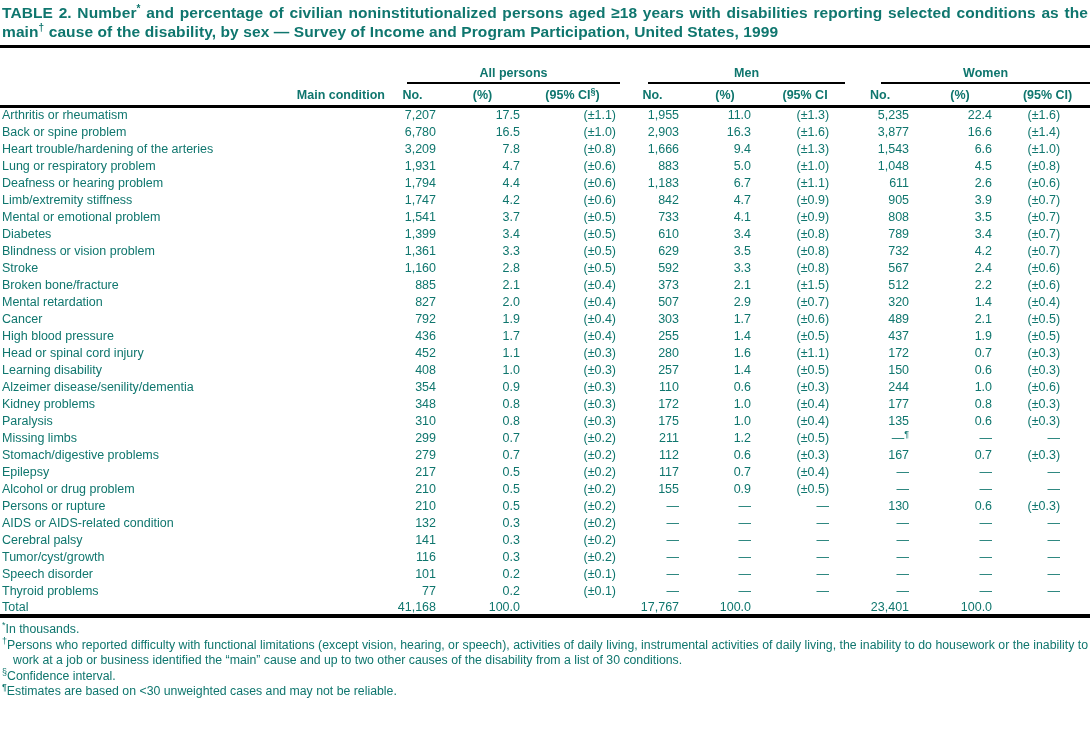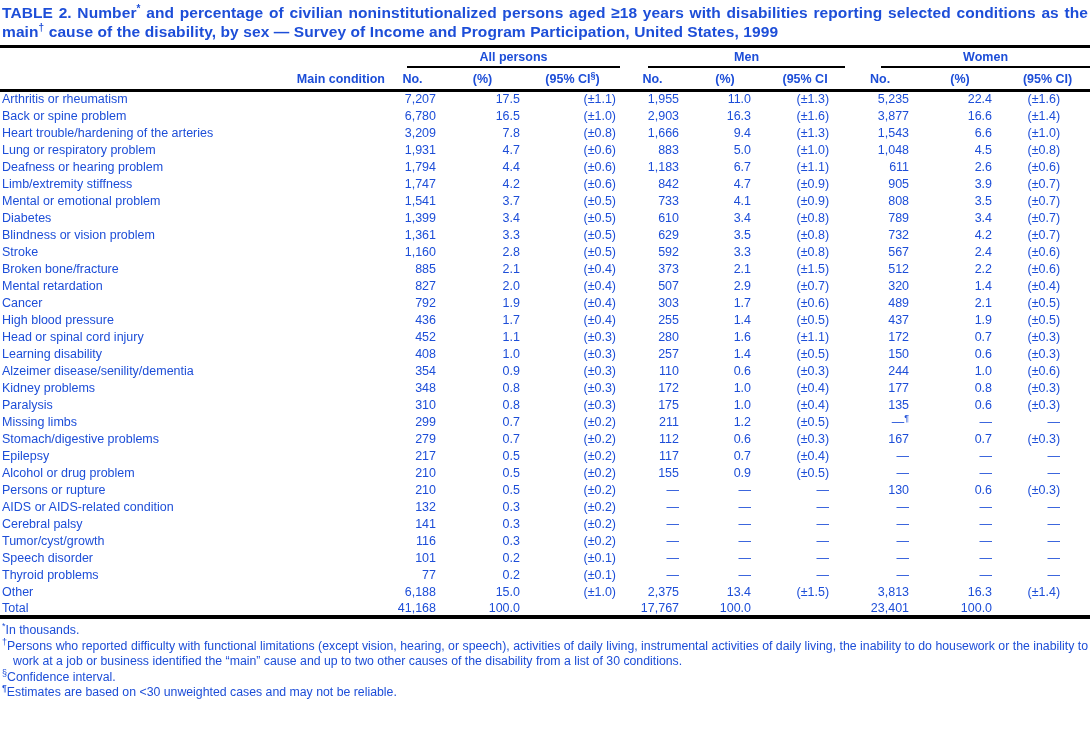--- a/index.html
+++ b/index.html
@@ -1,21 +1,21 @@
 <!DOCTYPE html>
 <html><head>
 <meta charset="utf-8">
 <style>
   * { box-sizing: border-box; }
   html, body { margin: 0; padding: 0; background: #ffffff; }
   .page {
     width: 1090px;
     height: 752px;
     background: #ffffff;
-    color: #1d4ed8;
+    color: #0f766e;
     font-family: "Liberation Sans", sans-serif;
     overflow: hidden;
     position: relative;
   }
   .title {
     font-size: 15.5px;
     font-weight: bold;
     line-height: 19px;
     text-align: justify;
     padding: 3px 2px 0 2px;
@@ -31,21 +31,21 @@
     width: 1090px;
     border-collapse: collapse;
     table-layout: fixed;
   }
   table.cond-table th {
     font-weight: bold;
     font-size: 12.5px;
     padding: 0;
     white-space: nowrap;
   }
-  tr.grp-row th { height: 20px; vertical-align: bottom; }
+  tr.grp-row th { height: 36px; vertical-align: bottom; }
   .grp-inner {
     border-bottom: 2px solid #000;
     text-align: center;
     padding-bottom: 2px;
   }
   .grp-inner.g-all   { margin-left: 22px; }
   .grp-inner.g-men   { margin-left: 28px; }
   .grp-inner.g-women { margin-left: 36px; }
   tr.sub-row th {
     height: 22px;
@@ -481,32 +481,20 @@
           <td class="num c0">77</td>
           <td class="num c1">0.2</td>
           <td class="num c2">(±0.1)</td>
           <td class="num c3">—</td>
           <td class="num c4">—</td>
           <td class="num c5">—</td>
           <td class="num c6">—</td>
           <td class="num c7">—</td>
           <td class="num c8">—</td>
         </tr>
-        <tr>
-          <td class="cond">Other</td>
-          <td class="num c0">6,188</td>
-          <td class="num c1">15.0</td>
-          <td class="num c2">(±1.0)</td>
-          <td class="num c3">2,375</td>
-          <td class="num c4">13.4</td>
-          <td class="num c5">(±1.5)</td>
-          <td class="num c6">3,813</td>
-          <td class="num c7">16.3</td>
-          <td class="num c8">(±1.4)</td>
-        </tr>
         <tr class="total-row">
           <td class="cond">Total</td>
           <td class="num c0">41,168</td>
           <td class="num c1">100.0</td>
           <td class="num c2"></td>
           <td class="num c3">17,767</td>
           <td class="num c4">100.0</td>
           <td class="num c5"></td>
           <td class="num c6">23,401</td>
           <td class="num c7">100.0</td>

